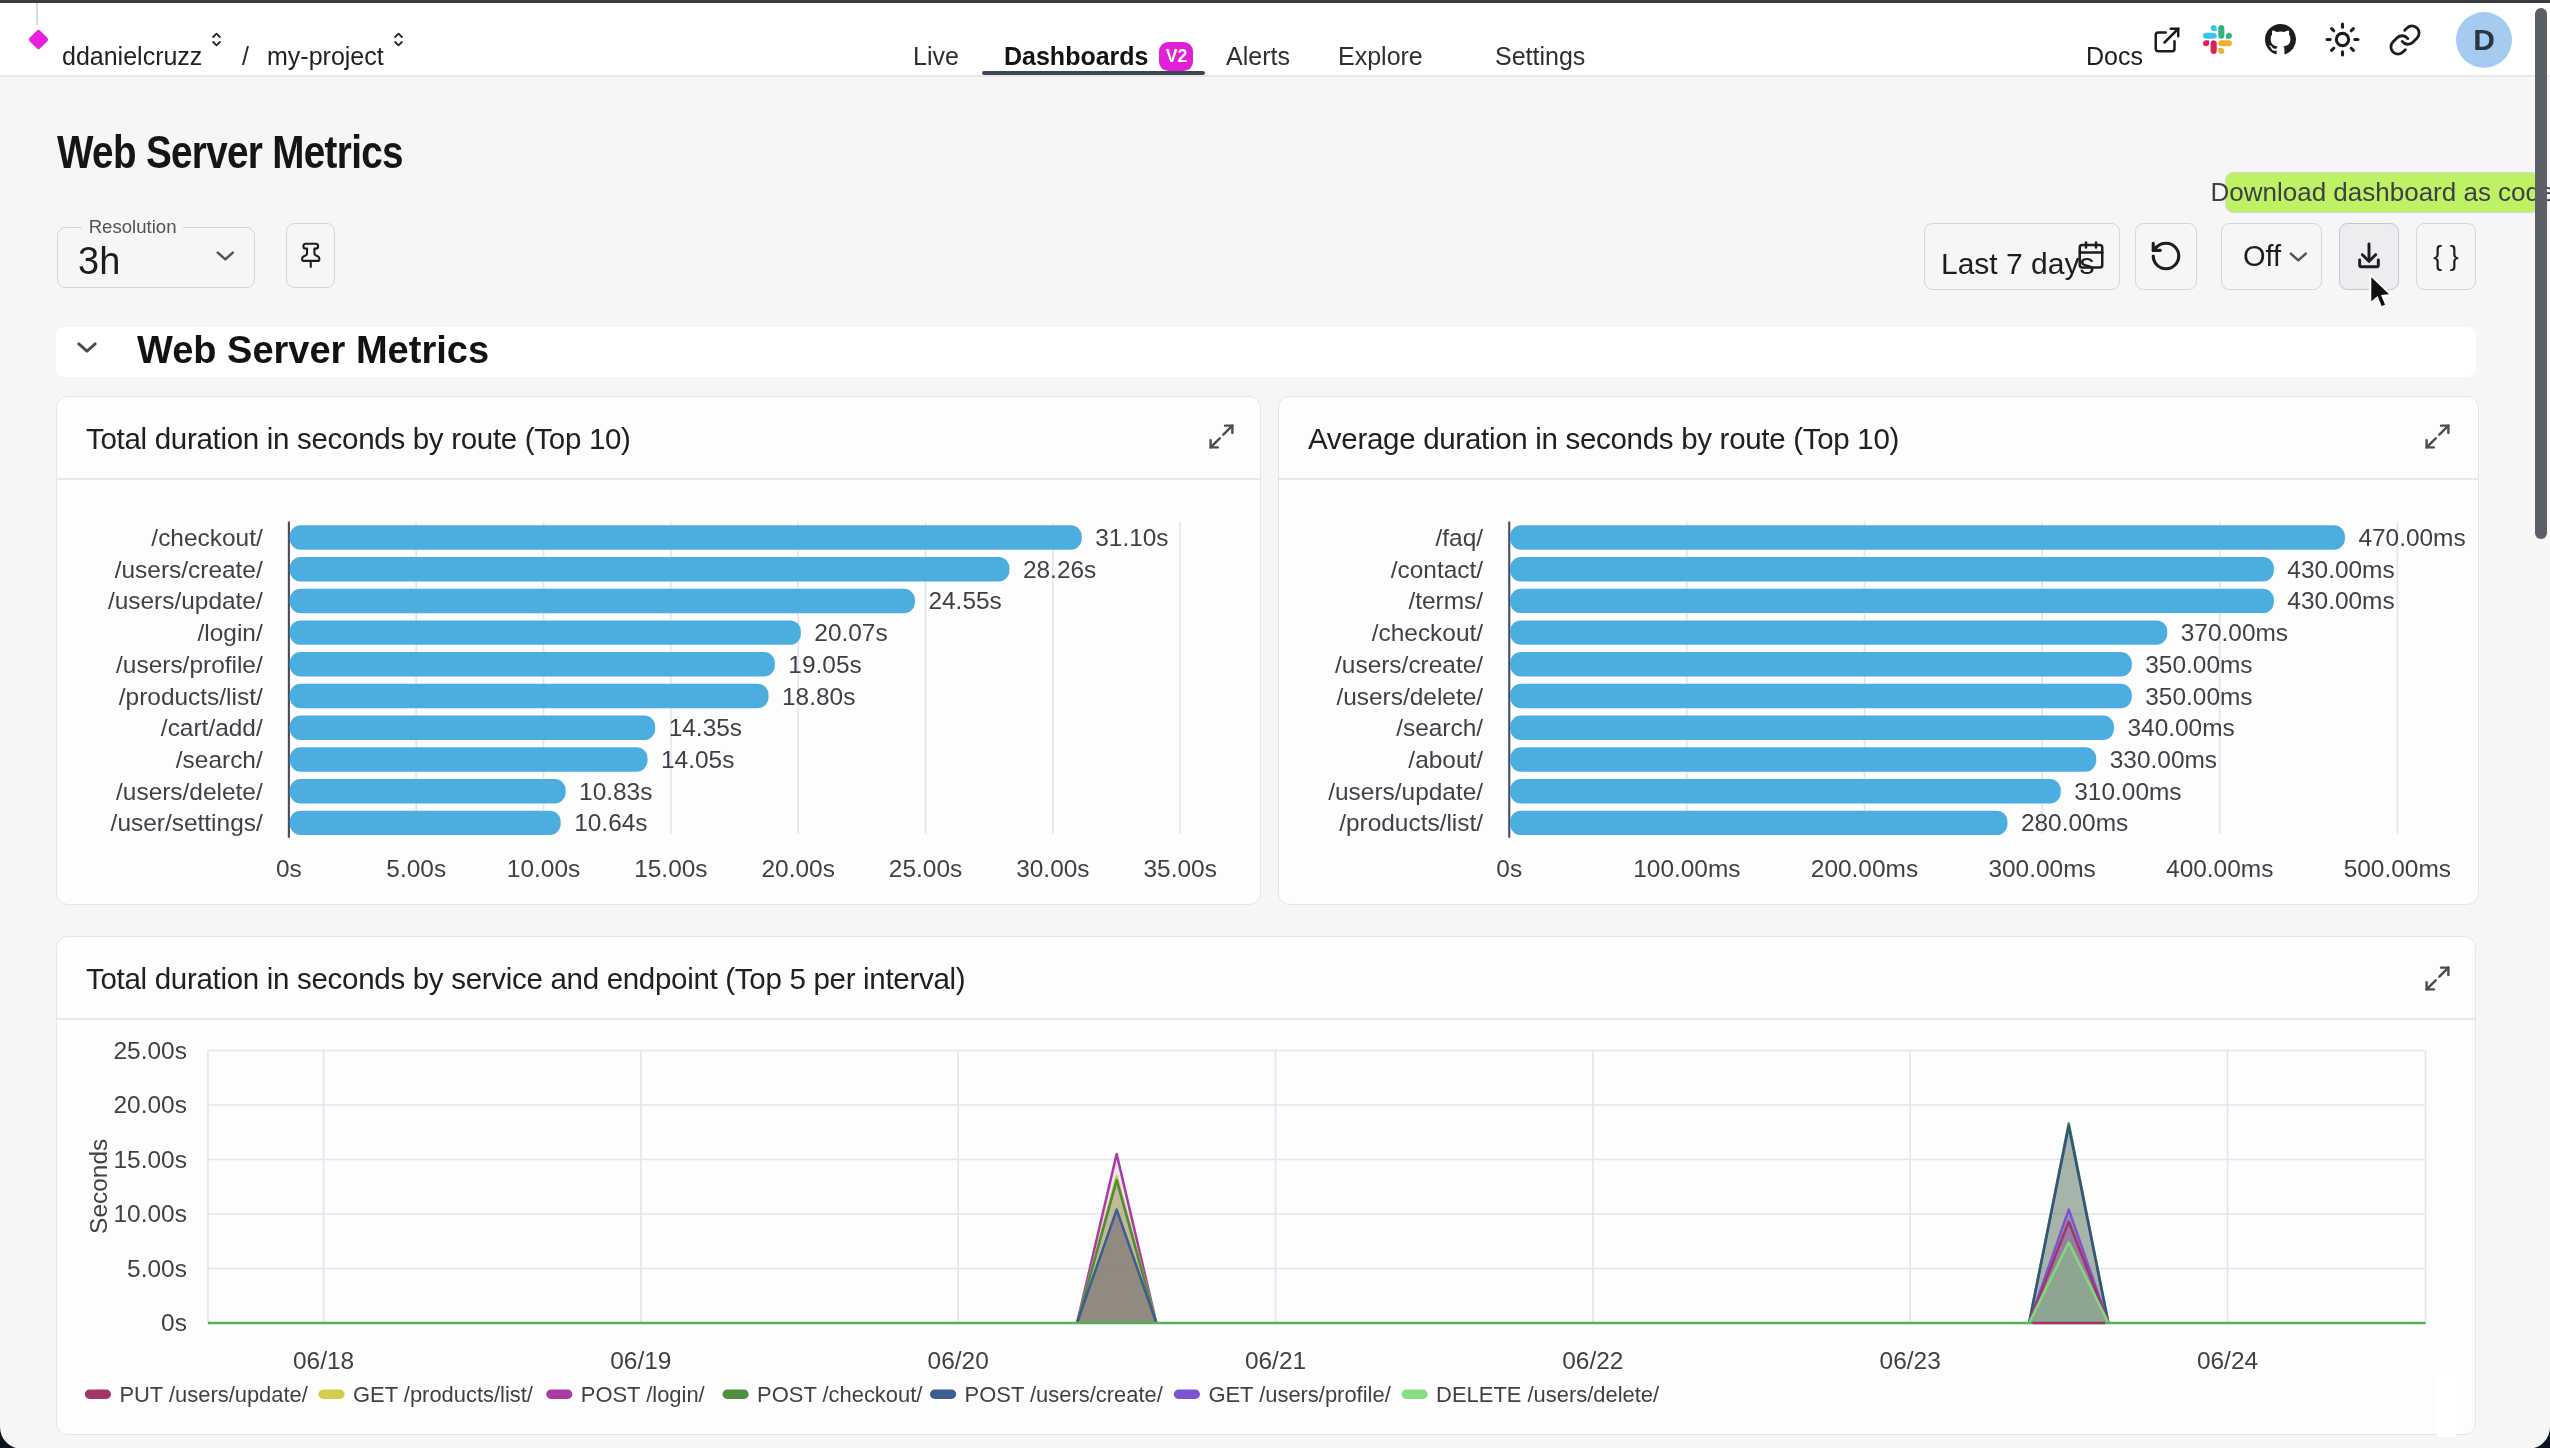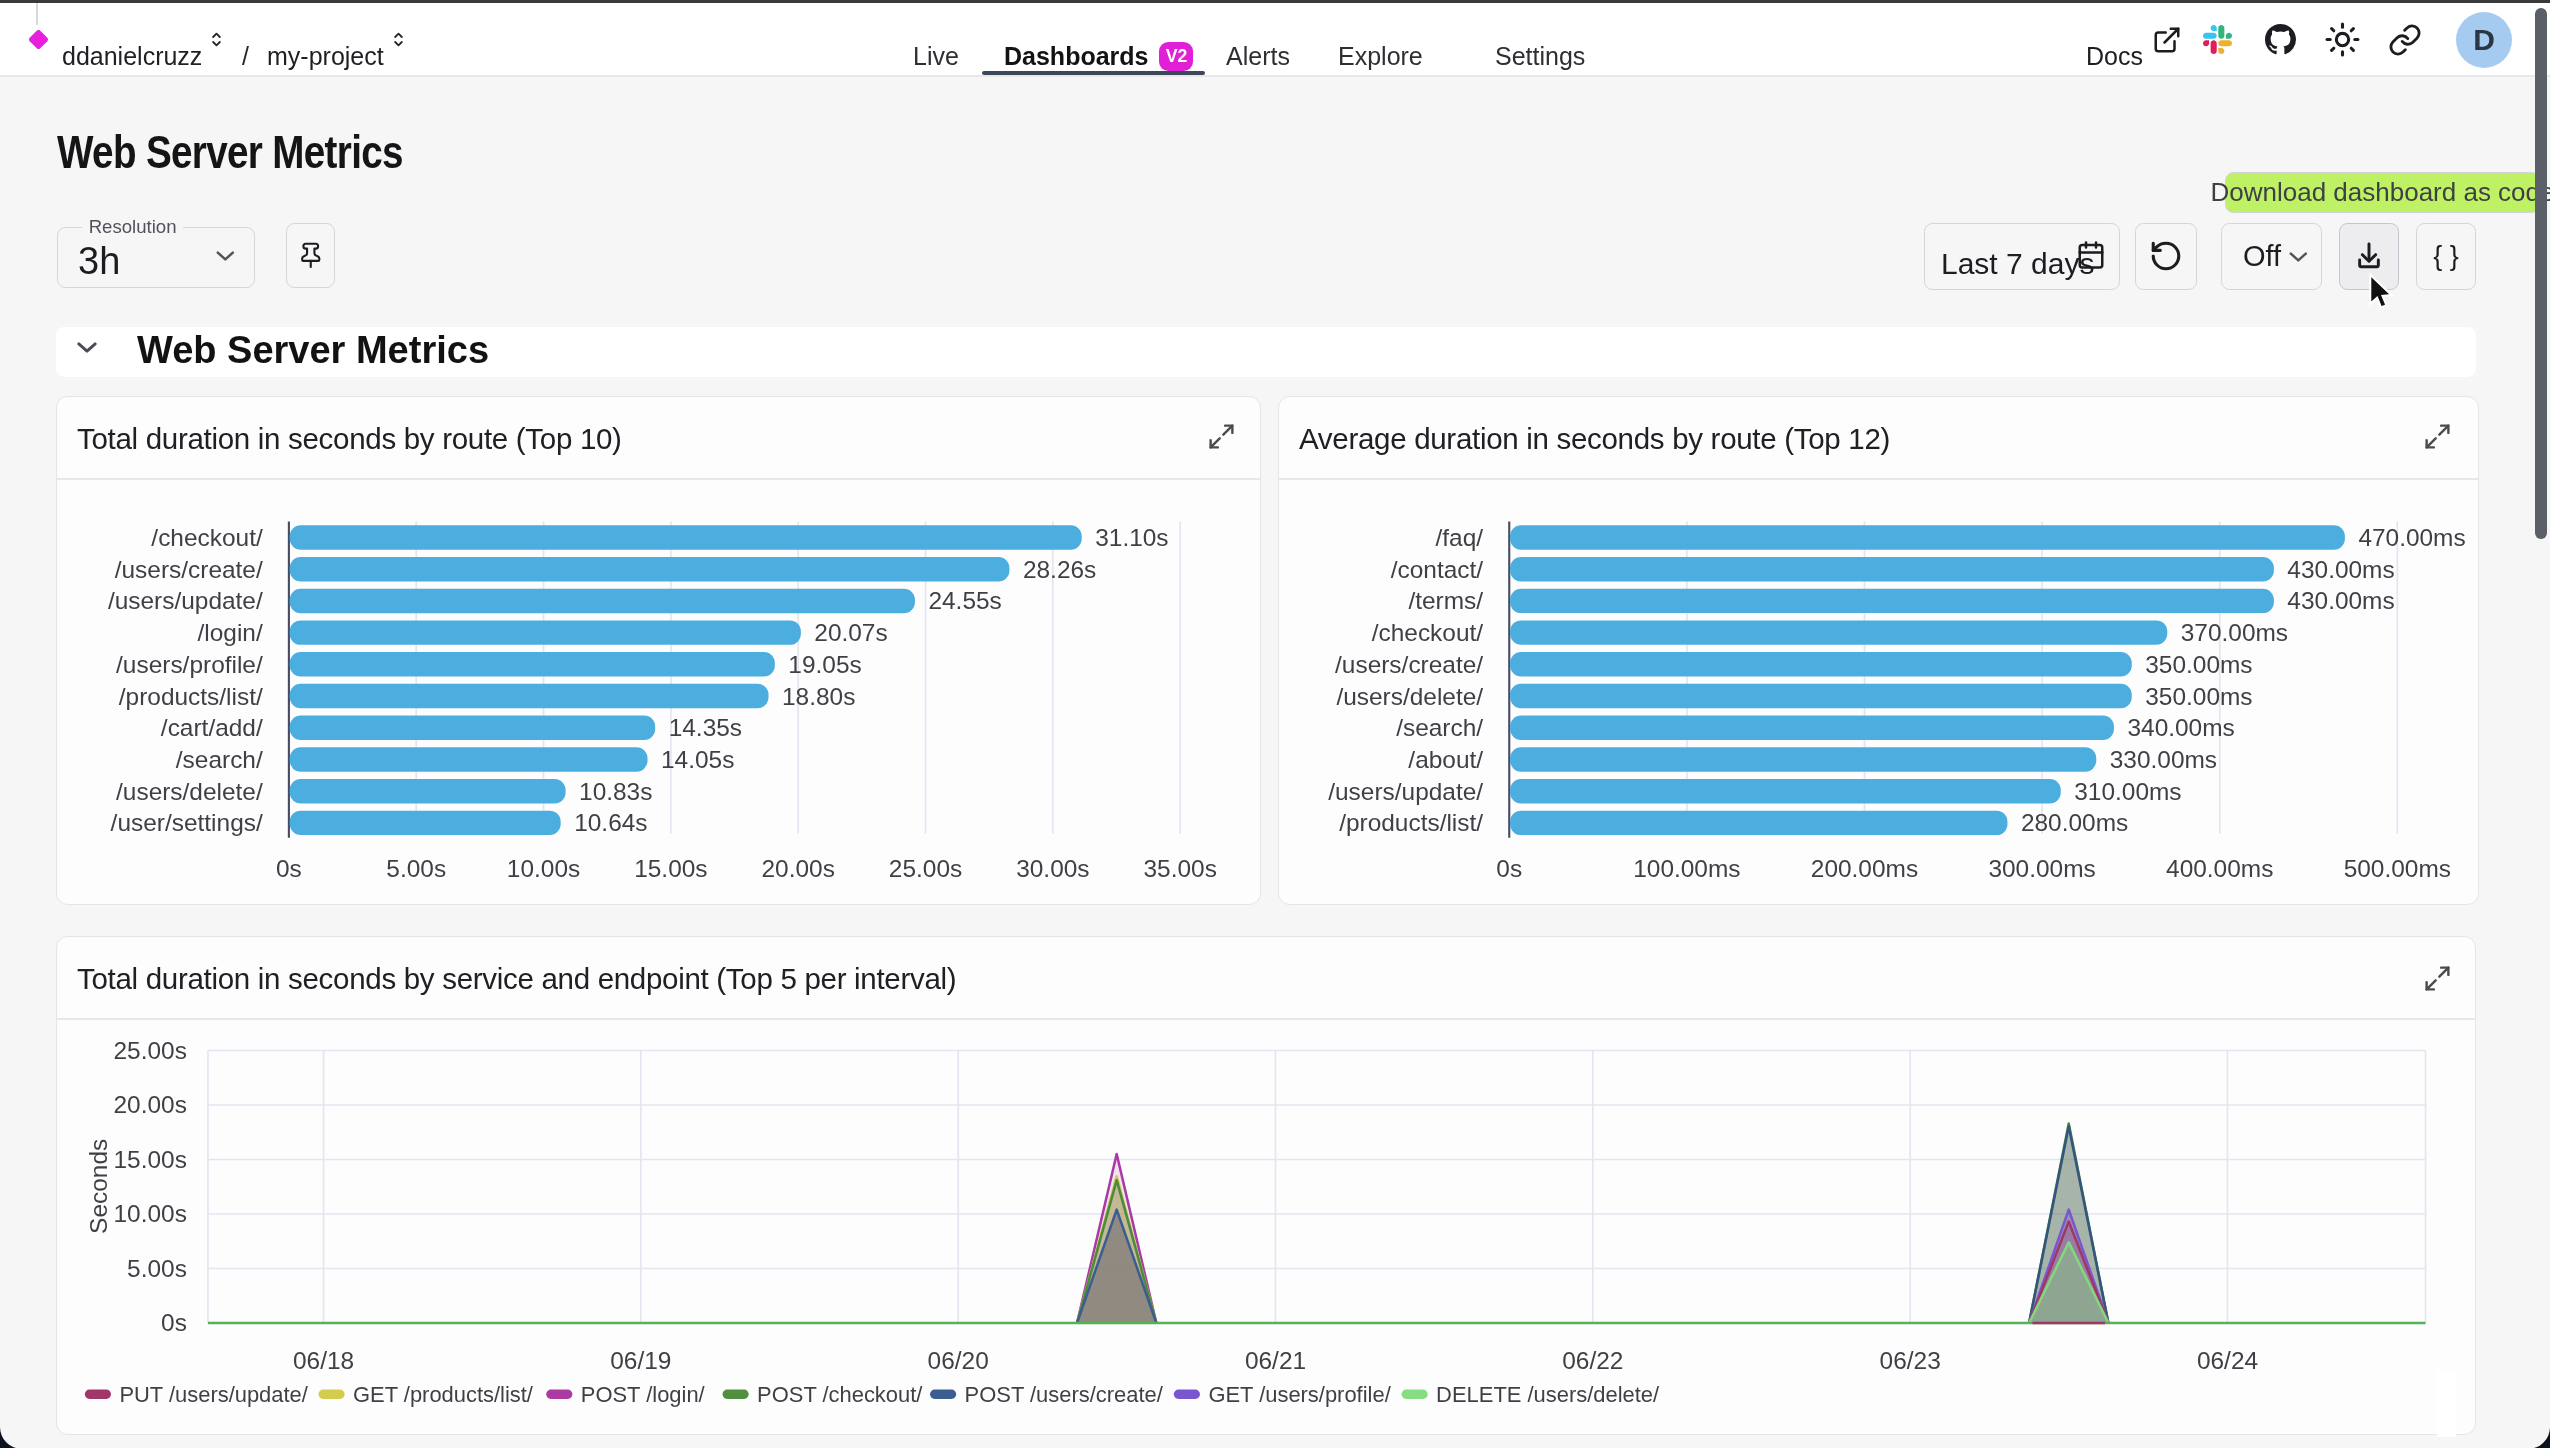--- a/index.html
+++ b/index.html
@@ -2,21 +2,21 @@
 <html style="font-size:13.5px"><head><meta charset="utf-8"><style>
 * { margin:0; padding:0; box-sizing:border-box; }
 html,body { width:2550px; height:1449px; overflow:hidden; background:#f6f6f7;
   font-family:"Liberation Sans", sans-serif; -webkit-font-smoothing:antialiased; }
 .abs { position:absolute; }
 .cl { font-family:"Liberation Sans", sans-serif; font-size:29px; fill:#3f3f46; }
 .lg { font-size:26px; }
 .chart { position:absolute; left:0; }
 .btn { position:absolute; border:1.7px solid #d5d5d9; border-radius:8.4px; color:#1c1c21; }
 .card { position:absolute; background:#fdfdfe; border:1.7px solid #e5e5e8; border-radius:11.8px; }
-.ctitle { position:absolute; left:20px; top:0; height:83px; display:flex; align-items:center;
+.ctitle { position:absolute; left:29px; top:0; height:83px; display:flex; align-items:center;
   font-size:29.5px; color:#202024; letter-spacing:-0.3px; }
 .cdiv { position:absolute; left:0; top:83px; width:100%; height:1.7px; background:#e8e8ea; margin-top:-1.7px; }
 .navtab { position:absolute; top:20px; height:72px; display:flex; align-items:center; font-size:25px; color:#2e2e33; }
 </style></head>
 <body>
 <div class="abs" style="left:0;top:0;width:2550px;height:3.4px;background:#3a3a3d"></div>
 <div class="abs" style="left:0;top:3.4px;width:2550px;height:72px;background:#fff"></div>
 <div class="abs" style="left:0;top:75px;width:2550px;height:1.7px;background:#e8e8ea"></div>
 <div class="abs" style="left:36px;top:3.4px;width:1.7px;height:22px;background:#d8d8db"></div>
 <div class="abs" style="left:31px;top:32px;width:15px;height:15px;background:#e81fdf;border-radius:2.5px;transform:rotate(45deg)"></div>
@@ -174,21 +174,21 @@
       <text x="426.0" y="460" text-anchor="middle" dominant-baseline="central" class="cl">5.00s</text>
       <text x="577.0" y="460" text-anchor="middle" dominant-baseline="central" class="cl">10.00s</text>
       <text x="728.0" y="460" text-anchor="middle" dominant-baseline="central" class="cl">15.00s</text>
       <text x="879.0" y="460" text-anchor="middle" dominant-baseline="central" class="cl">20.00s</text>
       <text x="1030.0" y="460" text-anchor="middle" dominant-baseline="central" class="cl">25.00s</text>
       <text x="1181.0" y="460" text-anchor="middle" dominant-baseline="central" class="cl">30.00s</text>
       <text x="1332.0" y="460" text-anchor="middle" dominant-baseline="central" class="cl">35.00s</text>
     </svg>
 </div>
 <div class="card" style="left:1278px;top:396px;width:1201px;height:509px">
-  <div class="ctitle">Average duration in seconds by route (Top 12)</div>
+  <div class="ctitle">Average duration in seconds by route (Top 10)</div>
   <div class="cdiv"></div>
   <svg class="abs" style="left:1144px;top:25px" width="29" height="29" viewBox="0 0 24 24" fill="none" stroke="#4b4b52" stroke-width="2" stroke-linecap="round" stroke-linejoin="round">
       <path d="M13.5 10.5 21 3"></path>
       <path d="M15 3h6v6"></path>
       <path d="M10.5 13.5 3 21"></path>
       <path d="M9 21H3v-6"></path>
     </svg>
   <svg class="chart" style="top:83px" width="1201" height="427" viewBox="0 0 1424 506">
       <line x1="483.6" y1="49.0" x2="483.6" y2="419.0" stroke="#e3e6ef" stroke-width="2"></line>
       <line x1="694.2" y1="49.0" x2="694.2" y2="419.0" stroke="#e3e6ef" stroke-width="2"></line>

